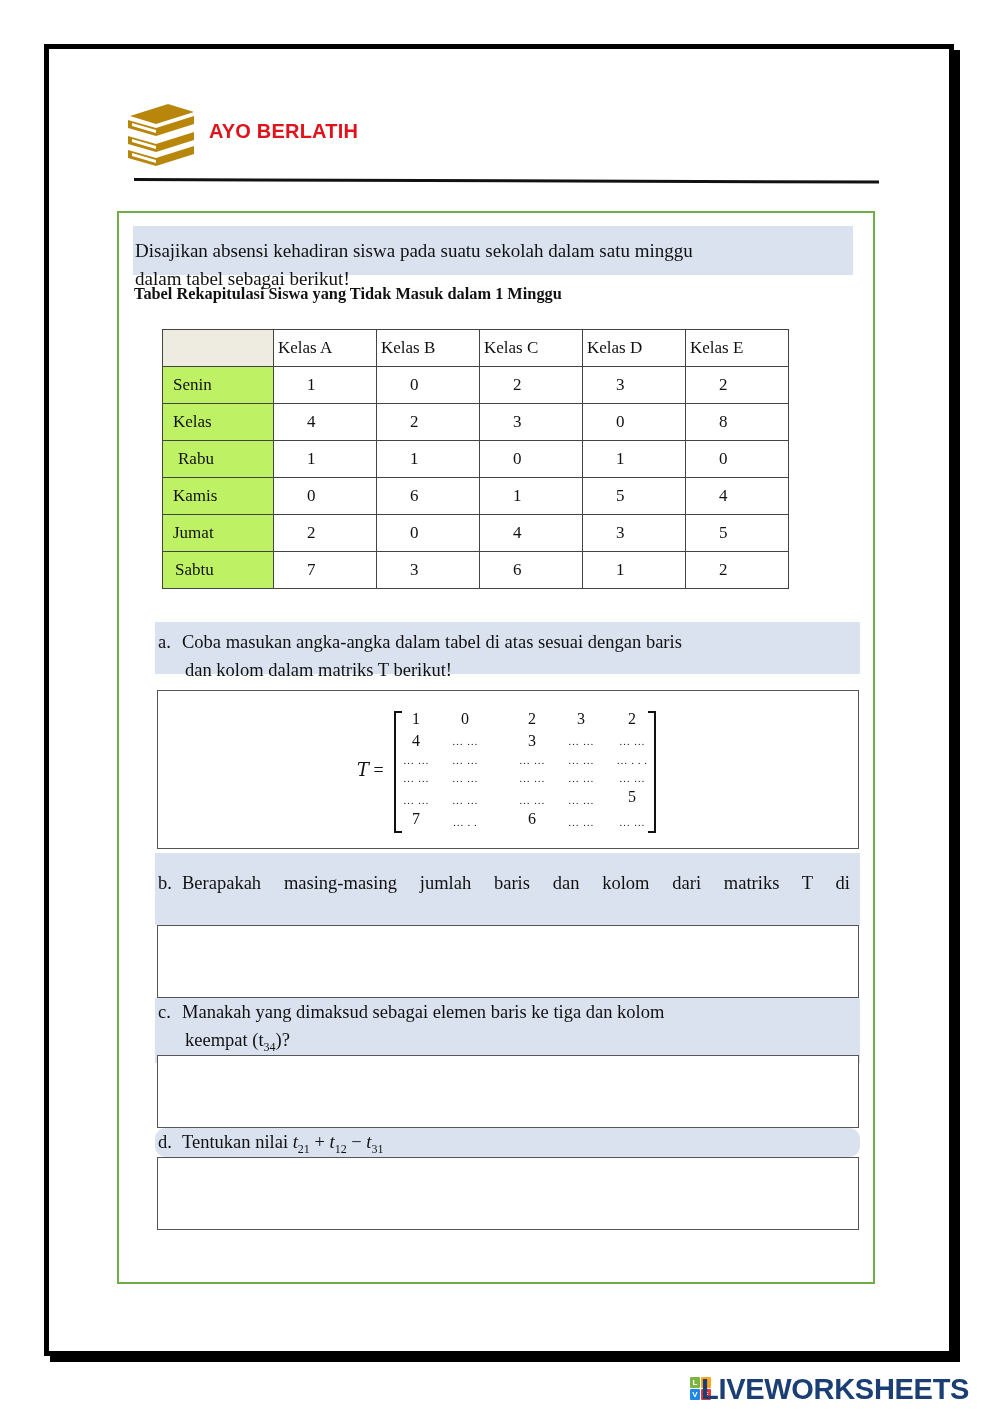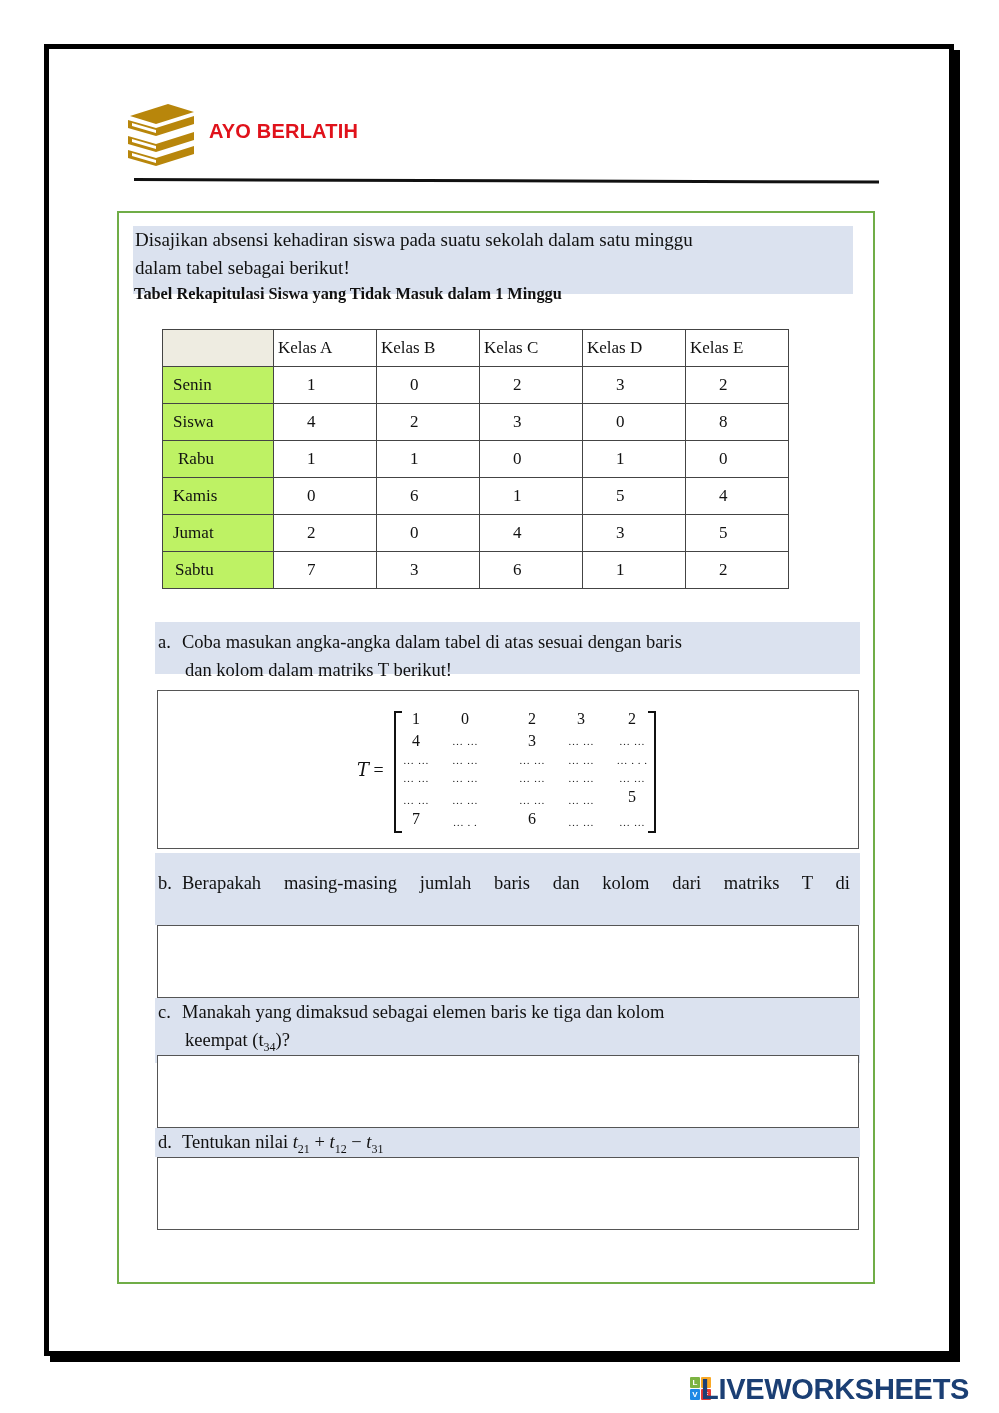--- a/index.html
+++ b/index.html
@@ -15,23 +15,23 @@
     .header-title { position: absolute; left: 85px; top: 20px;
                     font-family: "Liberation Sans", sans-serif; font-weight: bold;
                     font-size: 20px; color: #e0121b; letter-spacing: 0.2px; }
 
     .header-rule { position: absolute; left: 134px; top: 178px; width: 745px; height: 3px;
                    background: #111; transform: rotate(0.2deg); transform-origin: left; }
 
     .green-box { position: absolute; left: 117px; top: 211px; width: 754px; height: 1069px;
                  border: 2px solid #70ad47; background: #fff; }
 
-    .intro { position: absolute; left: 133px; top: 226px; width: 720px; height: 68px;
+    .intro { position: absolute; left: 133px; top: 226px; width: 720px; height: 49px;
              background: #dbe2ef; font-family: "Liberation Serif", serif;
-             font-size: 19px; line-height: 28px; padding: 0 2px; box-sizing: border-box; }
+             font-size: 19px; line-height: 28px; padding: 11px 2px; box-sizing: border-box; }
 
     .table-title { position: absolute; left: 134px; top: 284px;
                    font-family: "Liberation Serif", serif; font-weight: bold; font-size: 17px;
                    transform: scaleX(0.96); transform-origin: left; }
 
     table.data-table { position: absolute; left: 162px; top: 329px; border-collapse: collapse;
                        font-family: "Liberation Serif", serif; font-size: 17px; }
     table.data-table td, table.data-table th {
       border: 1px solid #444; height: 36px; padding: 0; font-weight: normal; }
     table.data-table th { text-align: left; padding-left: 4px; background: #fff; }
@@ -116,21 +116,21 @@
   <tbody>
     <tr>
       <td class="rowlabel">Senin</td>
       <td class="val">1</td>
       <td class="val">0</td>
       <td class="val">2</td>
       <td class="val">3</td>
       <td class="val">2</td>
     </tr>
     <tr>
-      <td class="rowlabel" style="padding-left:10px">Siswa</td>
+      <td class="rowlabel" style="padding-left:10px">Kelas</td>
       <td class="val">4</td>
       <td class="val">2</td>
       <td class="val">3</td>
       <td class="val">0</td>
       <td class="val">8</td>
     </tr>
     <tr>
       <td class="rowlabel" style="padding-left:15px">Rabu</td>
       <td class="val">1</td>
       <td class="val">1</td>
@@ -225,21 +225,21 @@
   <div class="justify"><span class="num">b.</span><span>Berapakah masing-masing jumlah baris dan kolom dari matriks T di</span></div>
 </div>
 <div class="answer-box" style="top:925px;height:73px;"></div>
 
 <div class="q-label" style="top:998px;height:65px;padding-top:0px;">
   <div><span class="num">c.</span><span>Manakah yang dimaksud sebagai elemen baris ke tiga dan kolom</span></div>
   <div class="cont"><span>keempat (t</span><sub style="font-size:12px">34</sub><span>)?</span></div>
 </div>
 <div class="answer-box" style="top:1055px;height:73px;"></div>
 
-<div class="q-label" style="top:1128px;height:29px;padding-top:0;">
+<div class="q-label" style="top:1128px;height:29px;padding-top:0;border-radius:11px;">
   <span class="num">d.</span><span>Tentukan nilai </span><span><i>t</i><sub style="font-size:12px">21</sub><span> + </span><i>t</i><sub style="font-size:12px">12</sub><span> − </span><i>t</i><sub style="font-size:12px">31</sub></span>
 </div>
 <div class="answer-box" style="top:1157px;height:73px;"></div>
 
 <div class="lw-logo">
   <div class="lw-squares">
     <span class="lw-sq" style="left:0;top:0;background:#7cb342">L</span>
     <span class="lw-sq" style="left:11px;top:0;background:#f9a825">I</span>
     <span class="lw-sq" style="left:0;top:12px;background:#1e88e5">V</span>
     <span class="lw-sq" style="left:11px;top:12px;background:#e53935">E</span>

